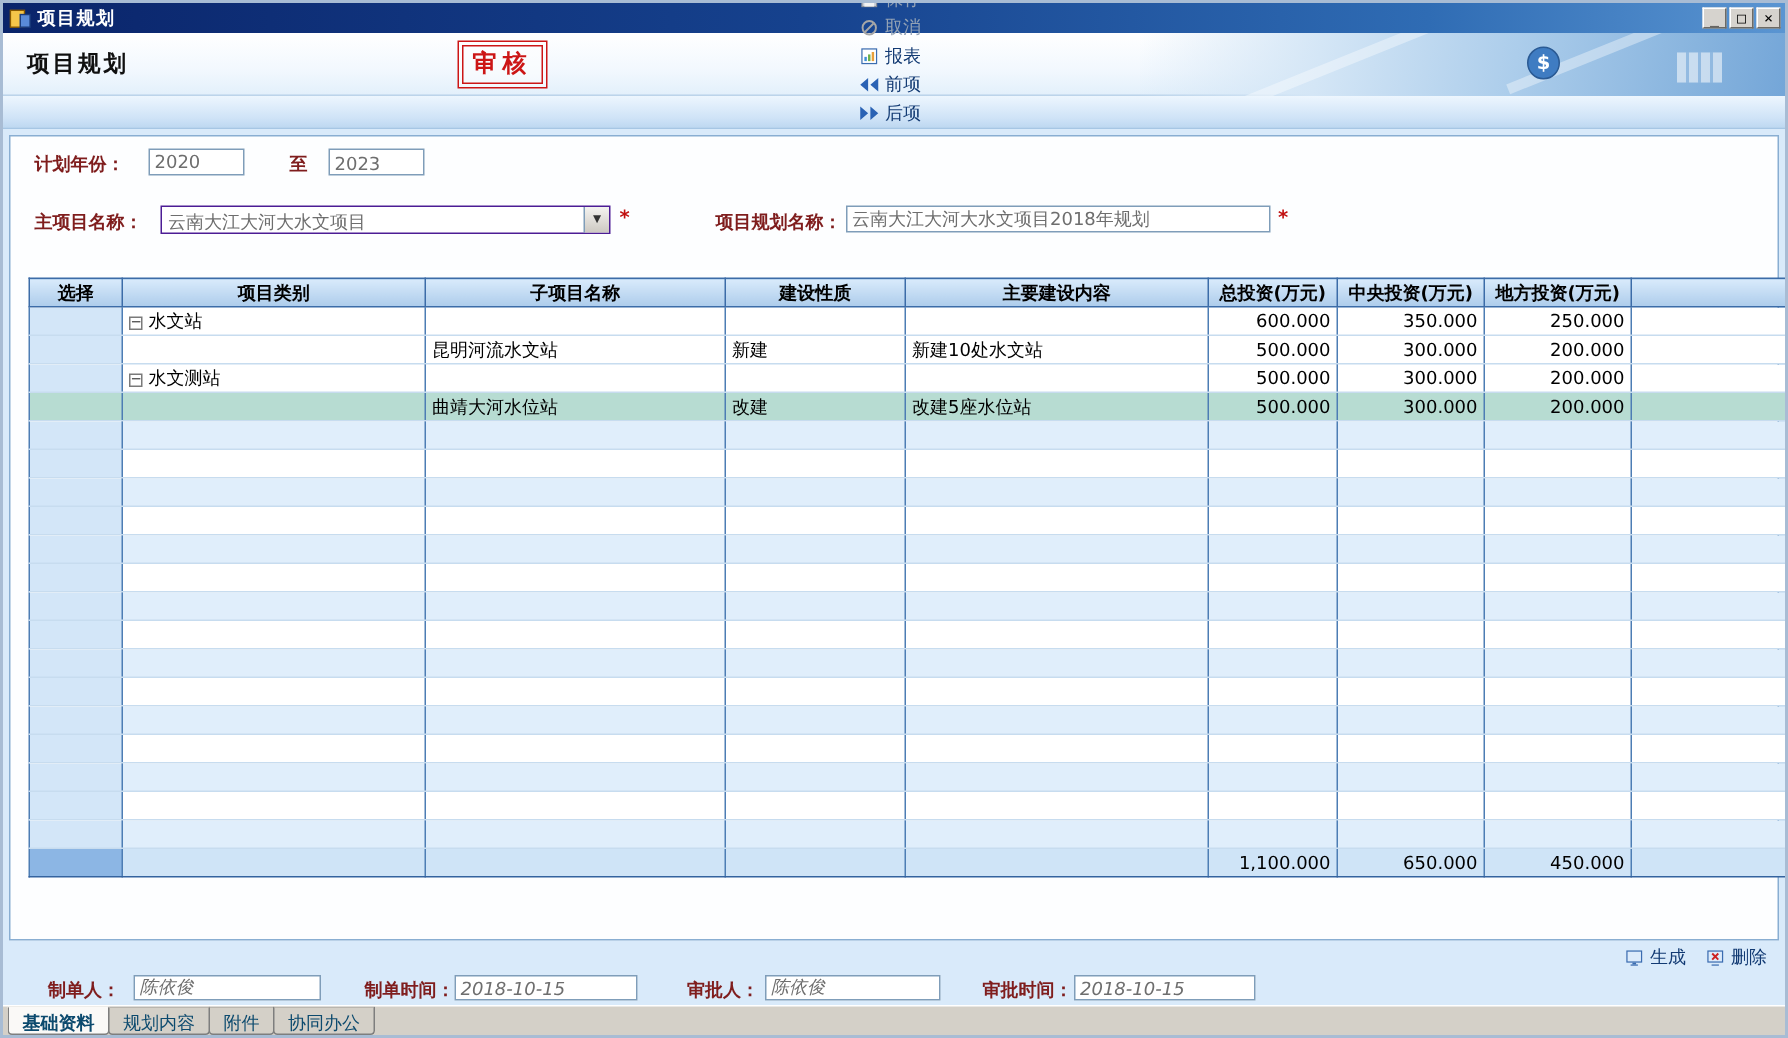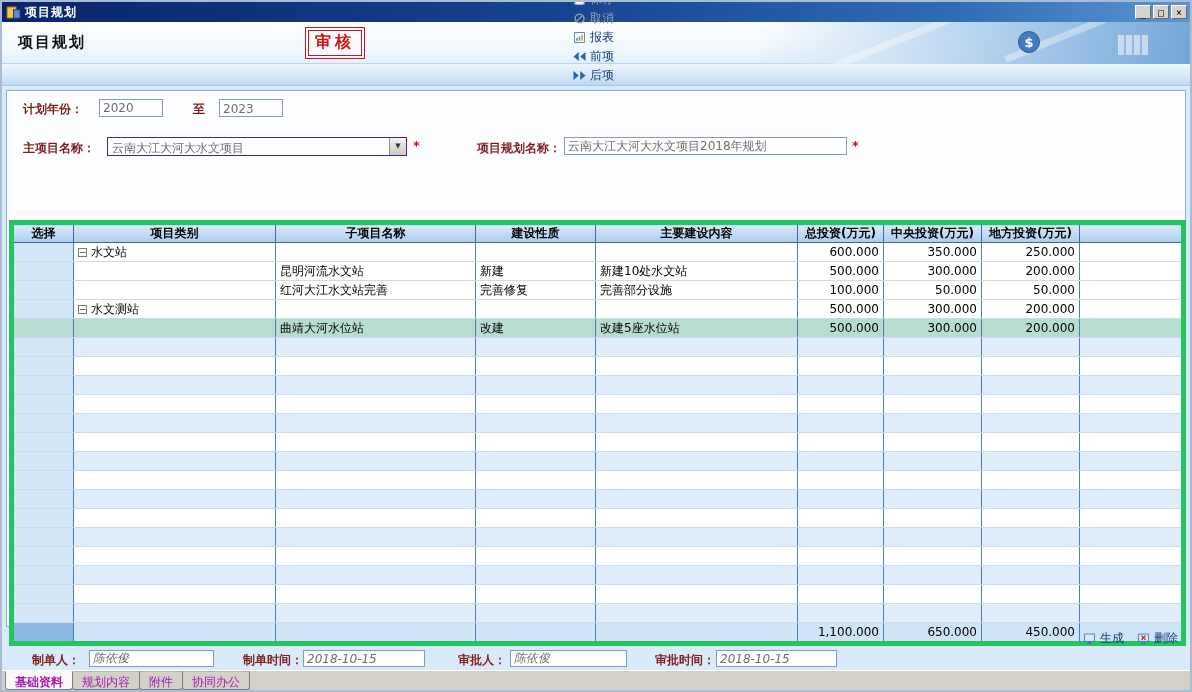--- a/index.html
+++ b/index.html
@@ -46,22 +46,22 @@
   .f-label { position:absolute; font-weight:bold; color:#7f1d1d; }
   .f-input { position:absolute; height:18px; border:1px solid #7f9db9; background:#fff; color:#6e6e6e;
     font-size:12px; padding:0 3px; font-family:inherit; }
   .star { position:absolute; color:#c11010; font-weight:bold; font-size:13px; }
   .combo { position:absolute; height:19px; border:1px solid #4c1d95; background:#fff; display:flex; }
   .combo-val { flex:1; color:#6e6e6e; padding:2px 4px 0; overflow:hidden; white-space:nowrap; }
   .combo-btn { width:17px; background:linear-gradient(180deg,#f4f3f0,#cdc9c2); border-left:1px solid #7f9db9;
     text-align:center; font-size:7px; line-height:17px; color:#333; cursor:pointer; }
 
   
-  .grid { position:absolute; left:2px; top:94px; width:1172px; border-collapse:collapse; table-layout:fixed;
-    font-size:12px; border:5px solid #22c55e;margin-top:35px; }
+  .grid { position:absolute; left:12px; top:94px; width:1172px; border-collapse:collapse; table-layout:fixed;
+    font-size:12px; border:1px solid #22c55e; }
   .grid th { height:19px; background:linear-gradient(180deg,#d8eafb,#adcceb); border:1px solid #3c6ca8;
     font-weight:bold; color:#000; text-align:center; padding:0 2px; overflow:hidden; white-space:nowrap; }
   .grid td { height:19px; line-height:18px; border-left:1px solid #4d7db4; border-right:1px solid #4d7db4;
     border-bottom:1px solid #c7dcef; padding:0 4px; overflow:hidden; white-space:nowrap; color:#000; background:#fff; }
   .grid td.num { text-align:right; }
   .grid td.sel { background:#d3e6f8; }
   .grid tr.alt td { background:#e0eefb; }
   .grid tr.alt td.sel { background:#d3e6f8; }
   .grid tr.hl td { background:#b7dcd2; }
   .grid tfoot td { background:#cfe4f7; border-top:1px solid #34639f; border-bottom:1px solid #34639f; }
@@ -71,21 +71,21 @@
 
   
   .actions { position:absolute; left:4px; top:626px; width:1180px; height:20px; display:flex;
     justify-content:flex-end; align-items:center; gap:12px; padding-right:8px; color:#123a73; }
   .action-btn { display:inline-flex; gap:3px; align-items:center; cursor:pointer; }
   .footerform { position:absolute; left:0; top:646px; width:1056px; height:22px; }
   .footerform .f-input { height:17px;font-style:italic; }
   .tabstrip { position:absolute; left:0; top:668px; width:1188px; height:20px; background:#d4d0c8;
     border-top:1px solid #ffffff; padding-left:3px; display:flex; align-items:stretch; }
   .tab { padding:2px 9px 4px; border:1px solid #7e7e7e; border-top:1px solid #b9b5ae; margin-right:-1px;
-    background:#d4d0c8; color:#a21caf; cursor:pointer; border-radius:0 0 3px 3px; height:19px; }
+    background:#d4d0c8; color:#0c4a6e; cursor:pointer; border-radius:0 0 3px 3px; height:19px; }
   .tab.active { background:#faf9f7; font-weight:bold; border-top:1px solid #faf9f7; position:relative; z-index:2; }
 </style>
 </head>
 <body>
 
 <div class="window">
 
   <div class="titlebar">
     <span class="app-icon">
       <svg width="15" height="15" viewBox="0 0 16 16">
@@ -267,31 +267,20 @@
             <td>昆明河流水文站</td>
             <td>新建</td>
             <td>新建10处水文站</td>
             <td class="num">500.000</td>
             <td class="num">300.000</td>
             <td class="num">200.000</td>
             <td></td>
           </tr>
           <tr>
             <td class="sel"></td>
-            <td></td>
-            <td>红河大江水文站完善</td>
-            <td>完善修复</td>
-            <td>完善部分设施</td>
-            <td class="num">100.000</td>
-            <td class="num">50.000</td>
-            <td class="num">50.000</td>
-            <td></td>
-          </tr>
-          <tr>
-            <td class="sel"></td>
             <td><span class="tree-box">−</span>水文测站</td>
             <td></td>
             <td></td>
             <td></td>
             <td class="num">500.000</td>
             <td class="num">300.000</td>
             <td class="num">200.000</td>
             <td></td>
           </tr>
           <tr class="hl">

